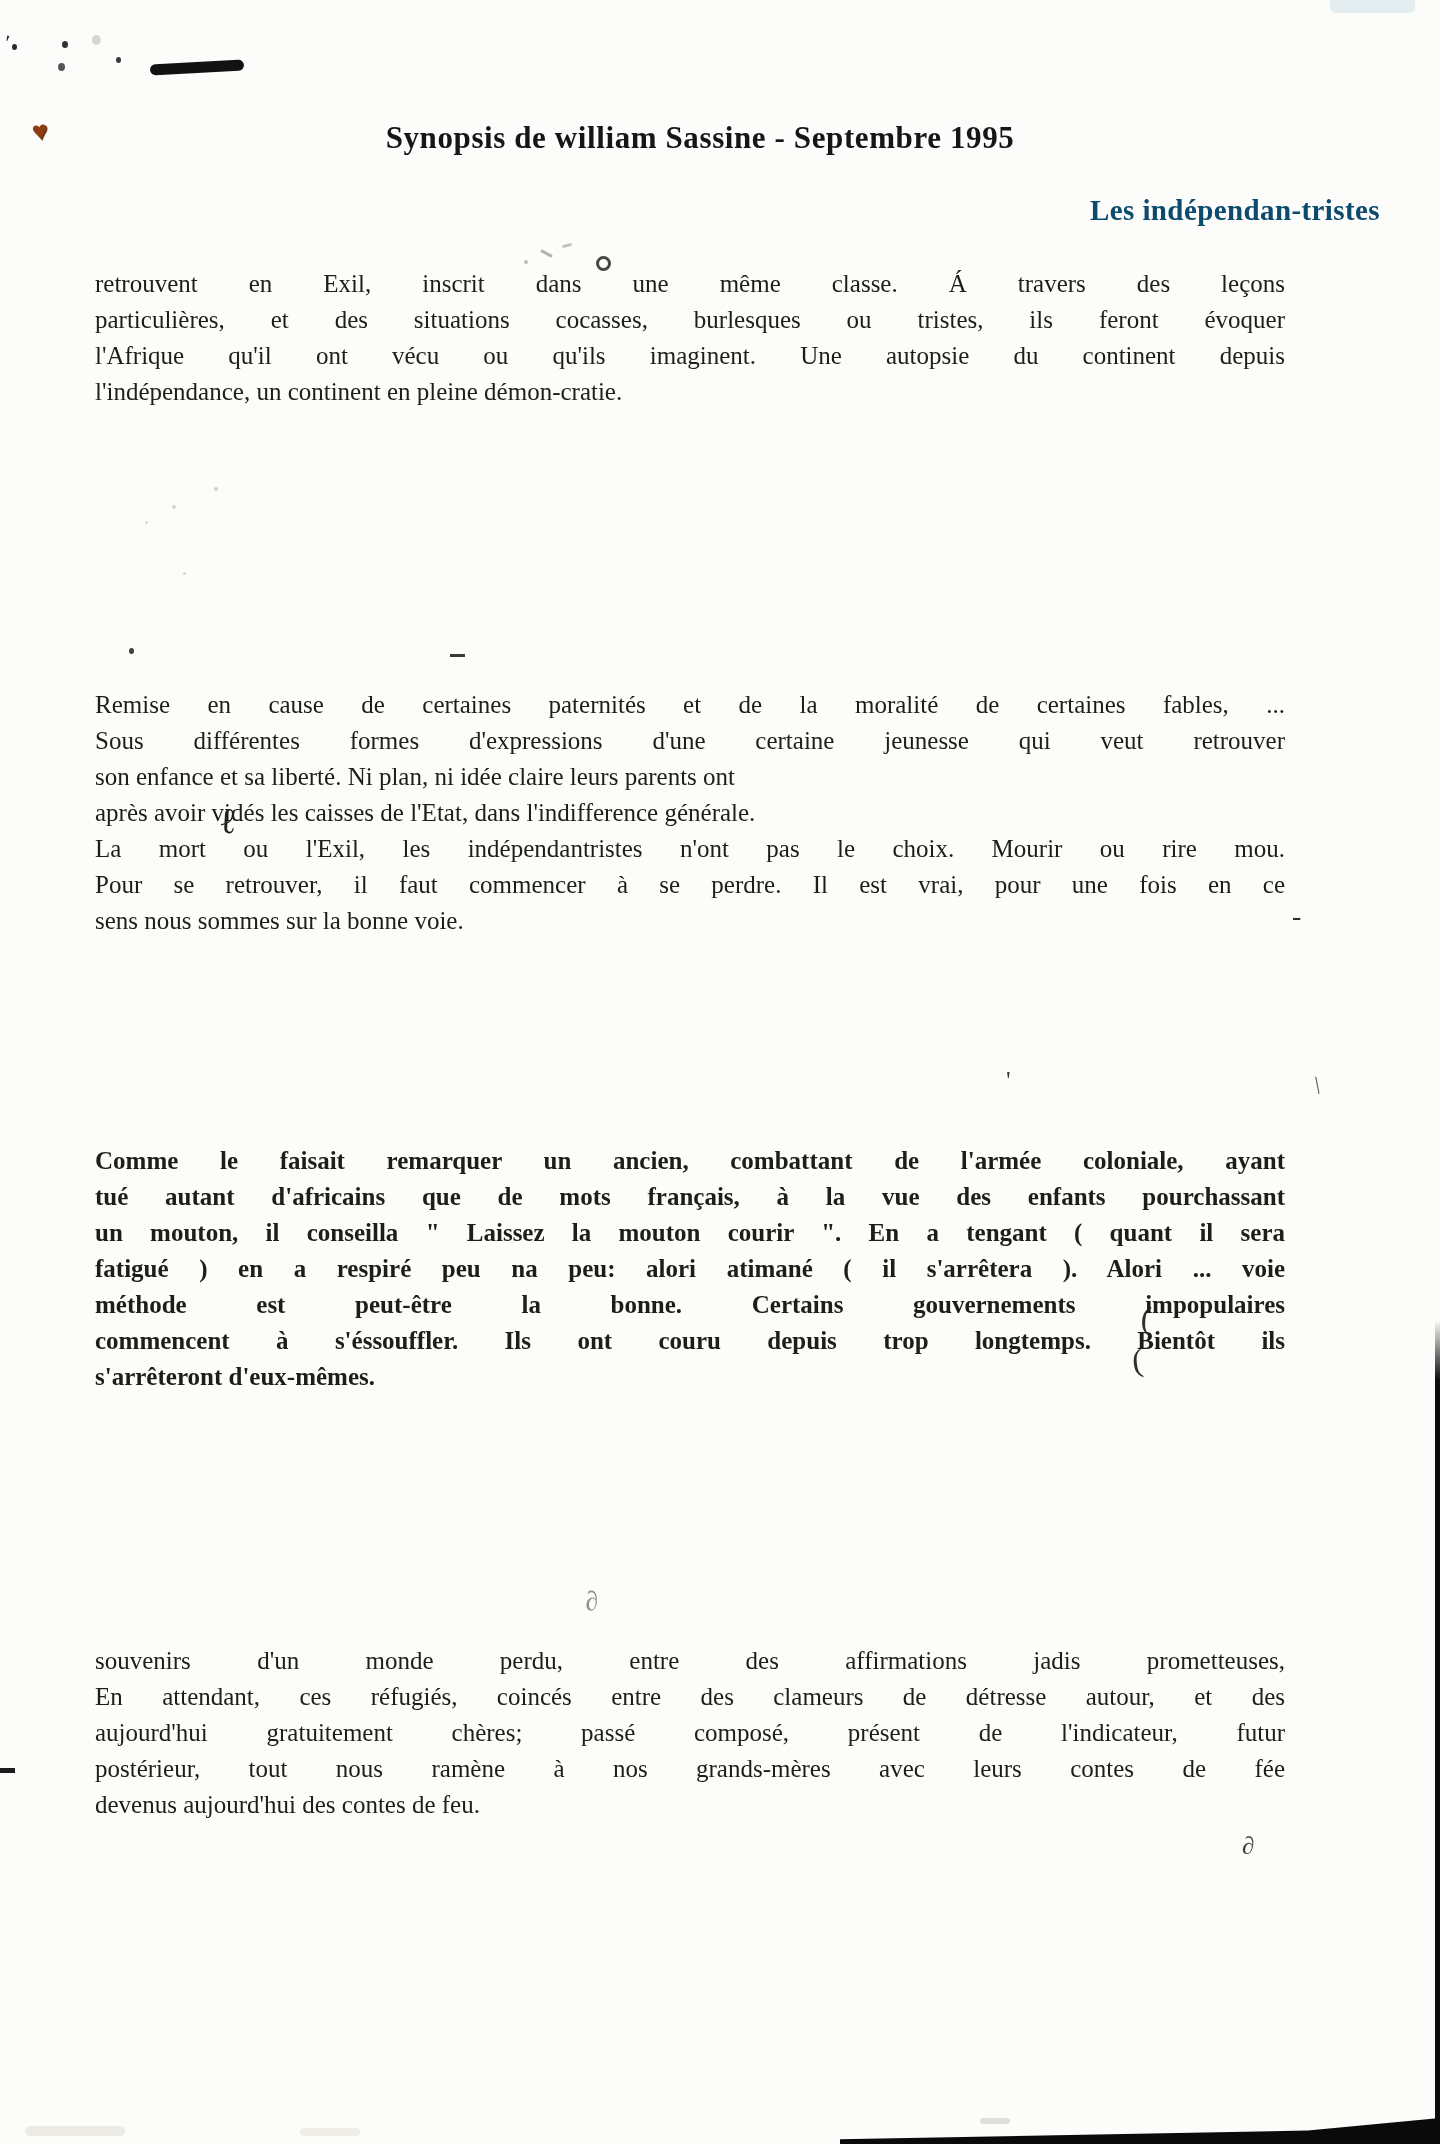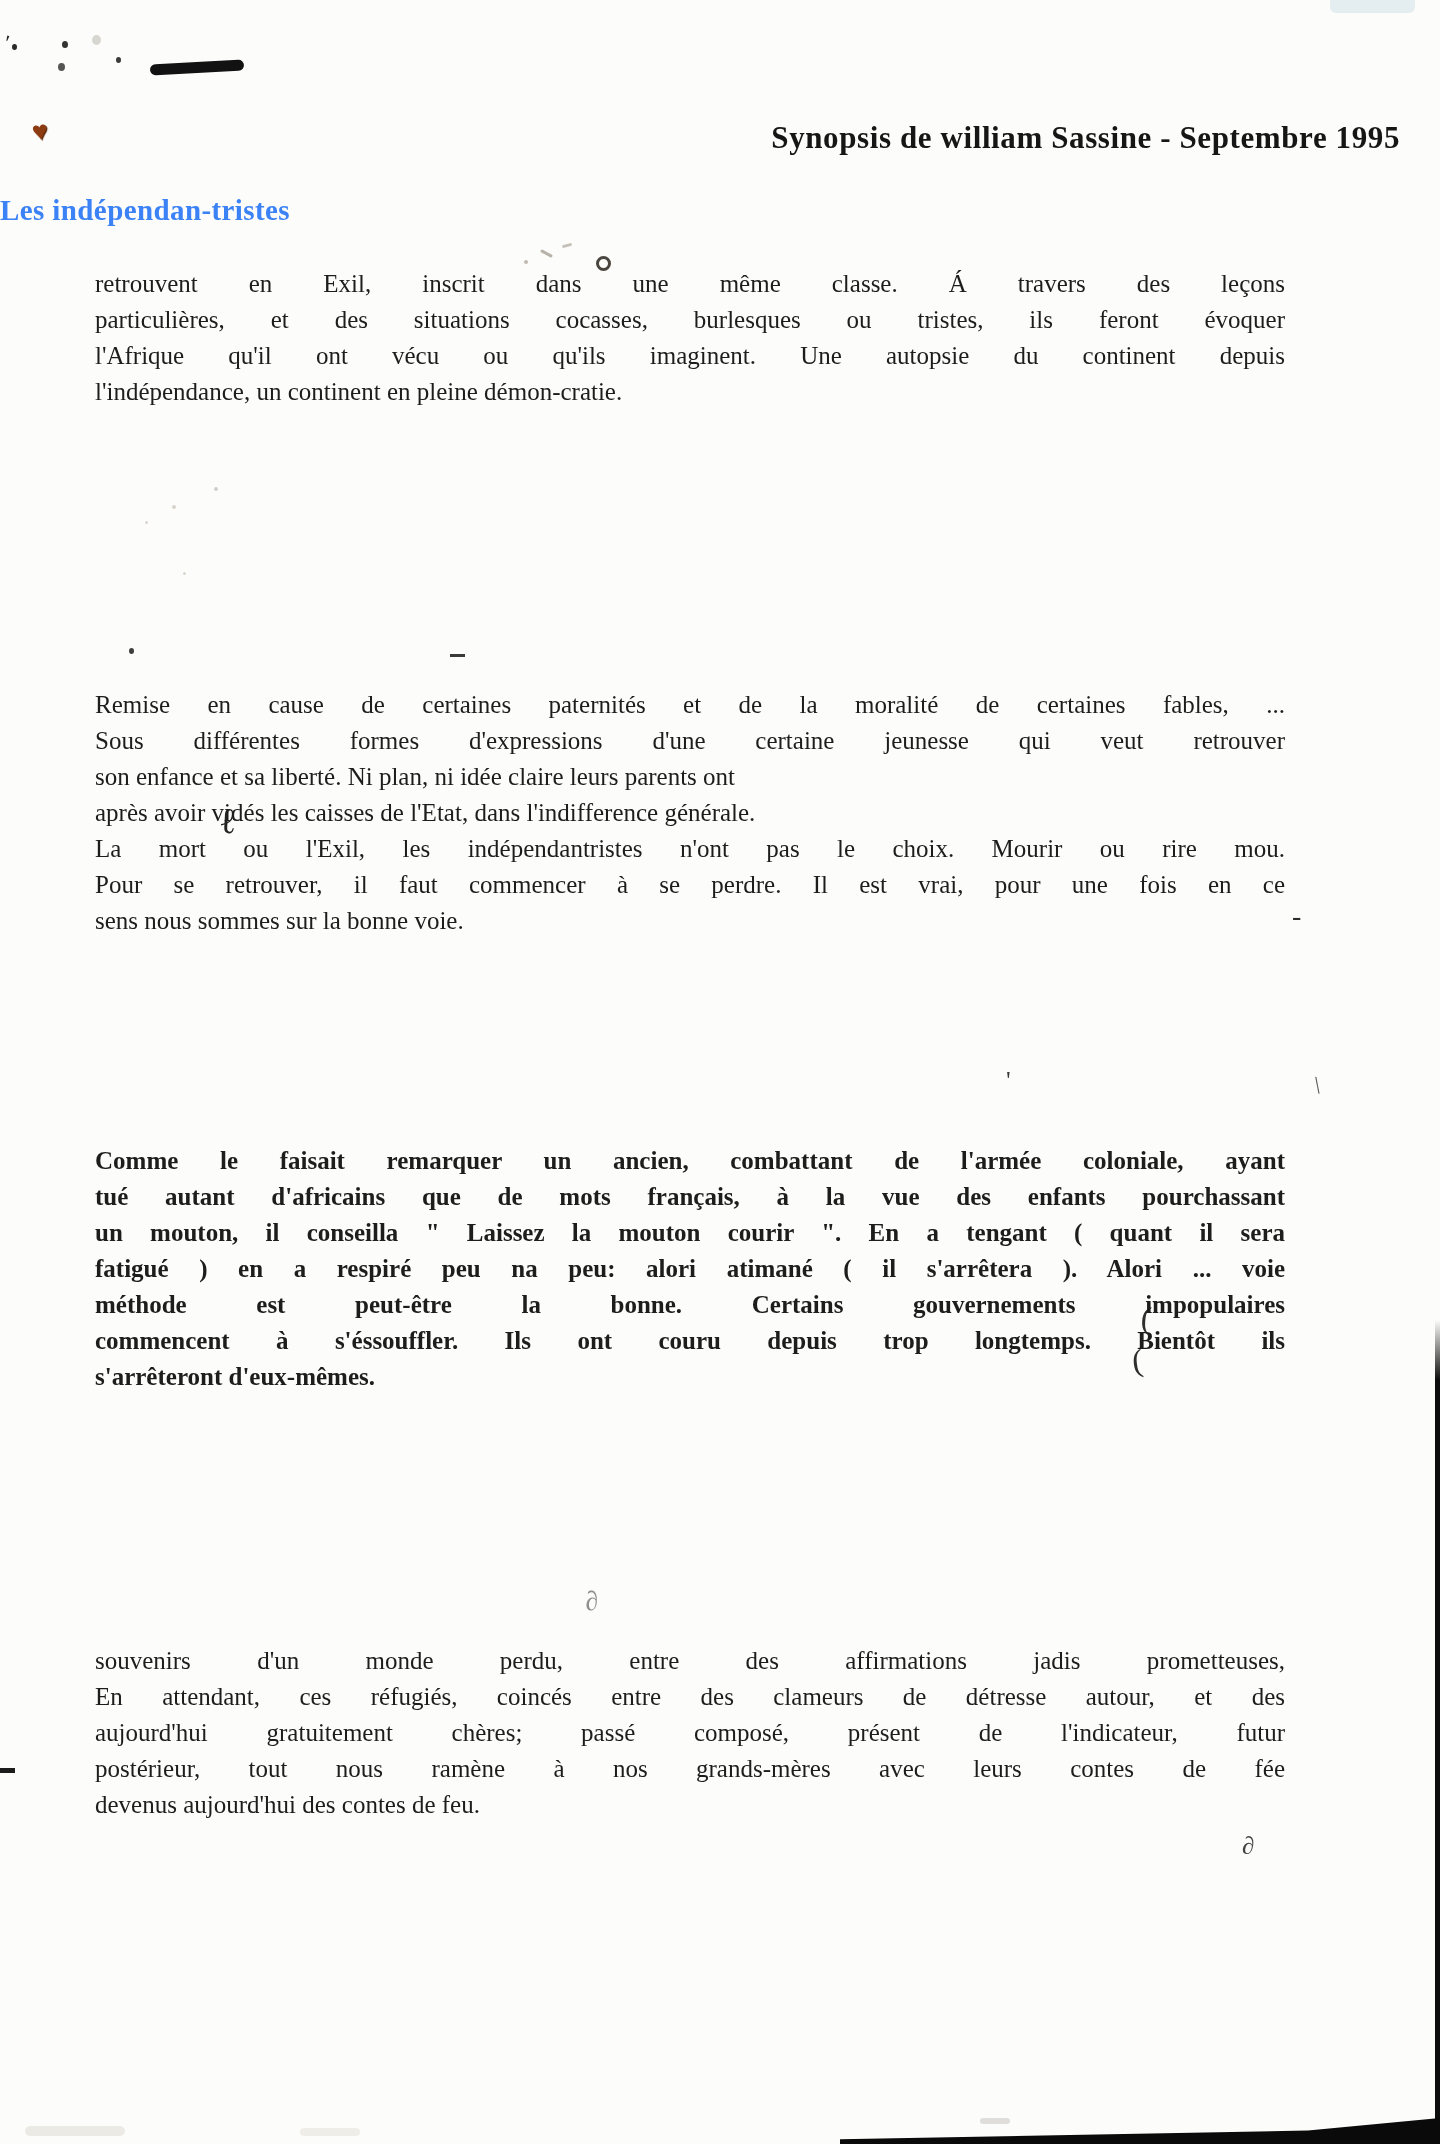--- a/index.html
+++ b/index.html
@@ -7,29 +7,29 @@
     position:relative;
     width:1440px;height:2144px;
     margin:0 auto;
     background:#fcfcfa;
     overflow:hidden;
     font-family:"Liberation Serif","DejaVu Serif",serif;
     color:#1c1c1c;
   }
   .doc-title{
     position:absolute;top:120px;left:0;width:1400px;
-    text-align:right;
+    text-align:center;
     font-size:31px;font-weight:700;letter-spacing:.6px;
     color:#161616;
   }
   .doc-subtitle{
     position:absolute;top:194px;left:0;width:1380px;
-    text-align:left;
+    text-align:right;
     font-size:29px;font-weight:700;letter-spacing:.4px;
-    color:#3b82f6;
+    color:#0c4a6e;
   }
   .para{
     position:absolute;left:95px;width:1190px;
     font-size:25px;line-height:36px;
     color:#1d1d1b;
   }
   .para .line{text-align:left;}
   .para .line.just{text-align:justify;text-align-last:justify;}
   .p1{top:266px;}
   .p2{top:676px;margin-top:11px;}

